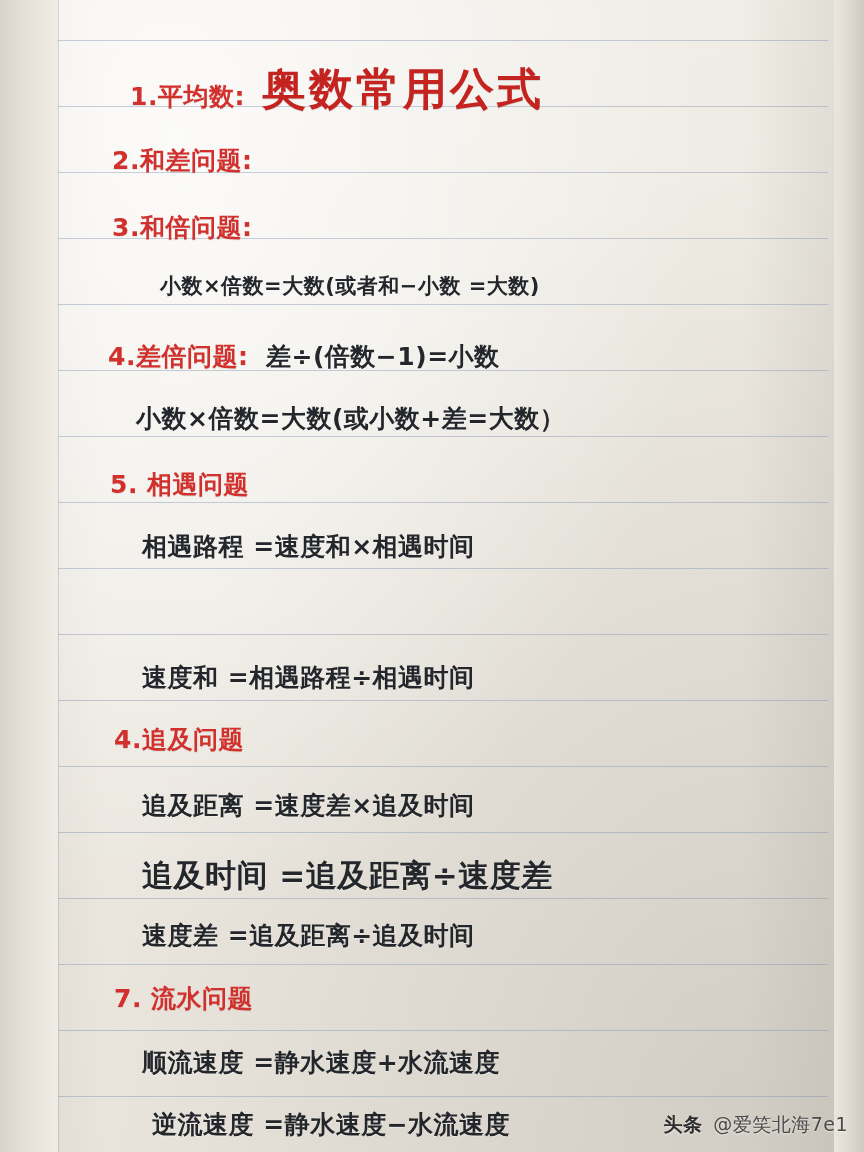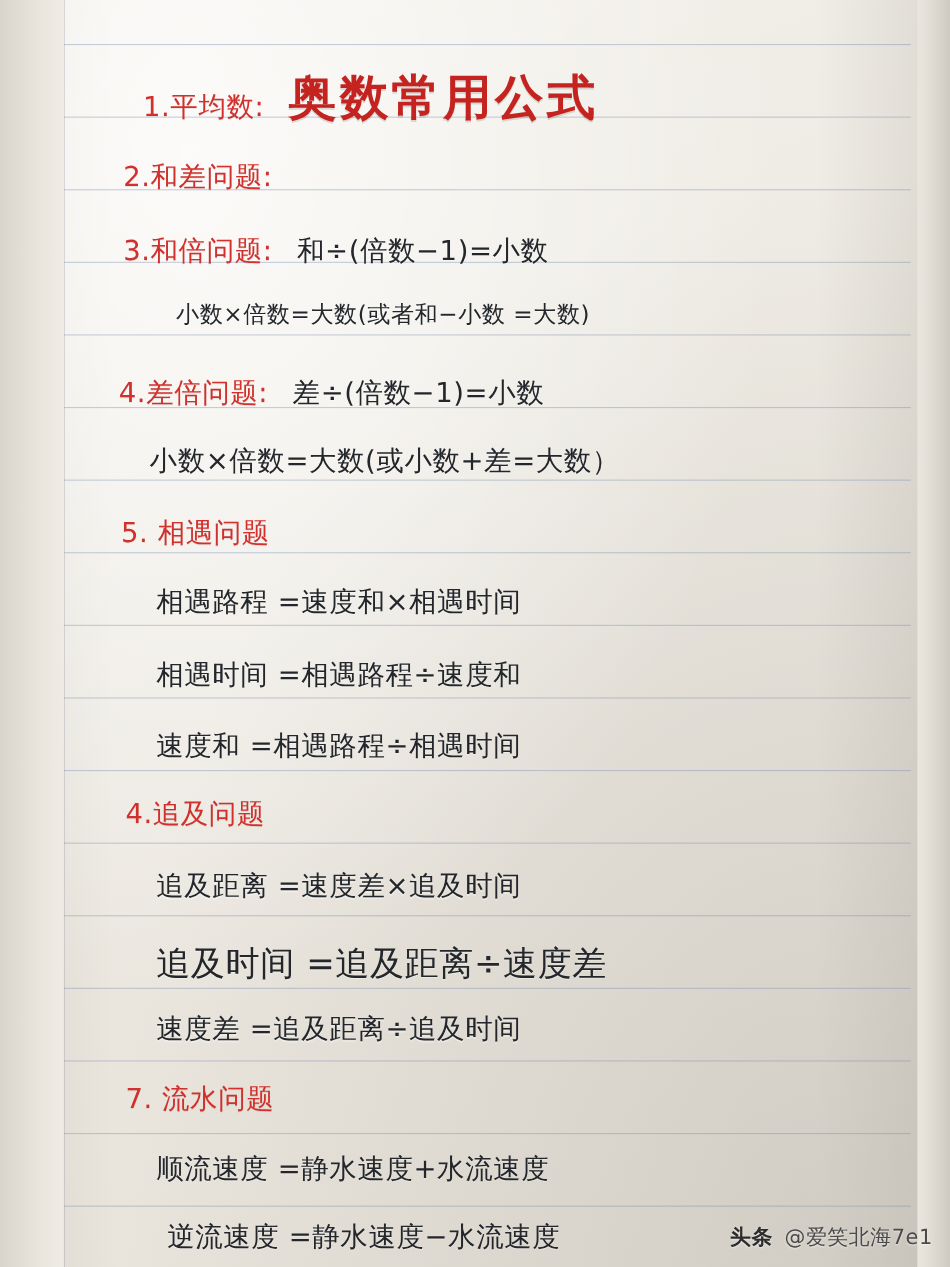--- a/index.html
+++ b/index.html
@@ -67,21 +67,21 @@
 
   
   .hand {
     position: absolute;
     left: 0; right: 0; top: 0; bottom: 0;
   }
   .line {
     position: absolute;
     white-space: nowrap;
     font-family: "DejaVu Sans", sans-serif;
-    font-weight: 400;
+    font-weight: 700;
     letter-spacing: 0.5px;
   }
   .title {
     color: #c4231f;
     font-size: 44px;
     font-weight: 700;
     letter-spacing: 3px;
     text-shadow: 0 1px 0 rgba(0,0,0,0.12);
   }
   .red {
@@ -140,28 +140,26 @@
     </div>
   <div class="margin-line"></div>
   <div class="edge-left"></div>
   <div class="edge-right"></div>
 
   <div class="hand" id="hand">
     <div class="line title" id="title-el" style="left: 262px; top: 60px;">奥数常用公式</div>
   <div class="line red" style="left: 130px; top: 80px; color: rgb(210, 48, 44); font-size: 25px;">1.平均数:</div>
       <div class="line red" style="left: 112px; top: 144px; color: rgb(210, 48, 44); font-size: 25px;">2.和差问题:</div>
       <div class="line red" style="left: 112px; top: 211px; color: rgb(210, 48, 44); font-size: 25px;">3.和倍问题:</div>
-      <div class="line blk" style="left: 270px; top: 211px; color: rgb(35, 38, 43); font-size: 25px;">和÷(倍数−1)=小数</div>
       <div class="line blk" style="left: 136px; top: 272px; color: rgb(35, 38, 43); font-size: 21px; margin-left: 24px;">小数×倍数=大数(或者和−小数 =大数)</div>
       <div class="line red" style="left: 108px; top: 340px; color: rgb(210, 48, 44); font-size: 25px;">4.差倍问题:</div>
       <div class="line blk" style="left: 266px; top: 340px; color: rgb(35, 38, 43); font-size: 25px;">差÷(倍数−1)=小数</div>
       <div class="line blk" style="left: 136px; top: 402px; color: rgb(35, 38, 43); font-size: 25px;">小数×倍数=大数(或小数+差=大数）</div>
       <div class="line red" style="left: 110px; top: 468px; color: rgb(210, 48, 44); font-size: 25px;">5. 相遇问题</div>
       <div class="line blk" style="left: 142px; top: 530px; color: rgb(35, 38, 43); font-size: 25px;">相遇路程 =速度和×相遇时间</div>
-      <div class="line blk" style="left: 142px; top: 597px; color: rgb(35, 38, 43); font-size: 25px;">相遇时间 =相遇路程÷速度和</div>
       <div class="line blk" style="left: 142px; top: 661px; color: rgb(35, 38, 43); font-size: 25px;">速度和 =相遇路程÷相遇时间</div>
       <div class="line red" style="left: 114px; top: 723px; color: rgb(210, 48, 44); font-size: 25px;">4.追及问题</div>
       <div class="line blk" style="left: 142px; top: 789px; color: rgb(35, 38, 43); font-size: 25px;">追及距离 =速度差×追及时间</div>
       <div class="line blk" style="left: 142px; top: 855px; color: rgb(35, 38, 43); font-size: 31px;">追及时间 =追及距离÷速度差</div>
       <div class="line blk" style="left: 142px; top: 919px; color: rgb(35, 38, 43); font-size: 25px;">速度差 =追及距离÷追及时间</div>
       <div class="line red" style="left: 114px; top: 982px; color: rgb(210, 48, 44); font-size: 25px;">7. 流水问题</div>
       <div class="line blk" style="left: 142px; top: 1046px; color: rgb(35, 38, 43); font-size: 25px;">顺流速度 =静水速度+水流速度</div>
       <div class="line blk" style="left: 152px; top: 1108px; color: rgb(35, 38, 43); font-size: 25px;">逆流速度 =静水速度−水流速度</div>
     </div>
 

